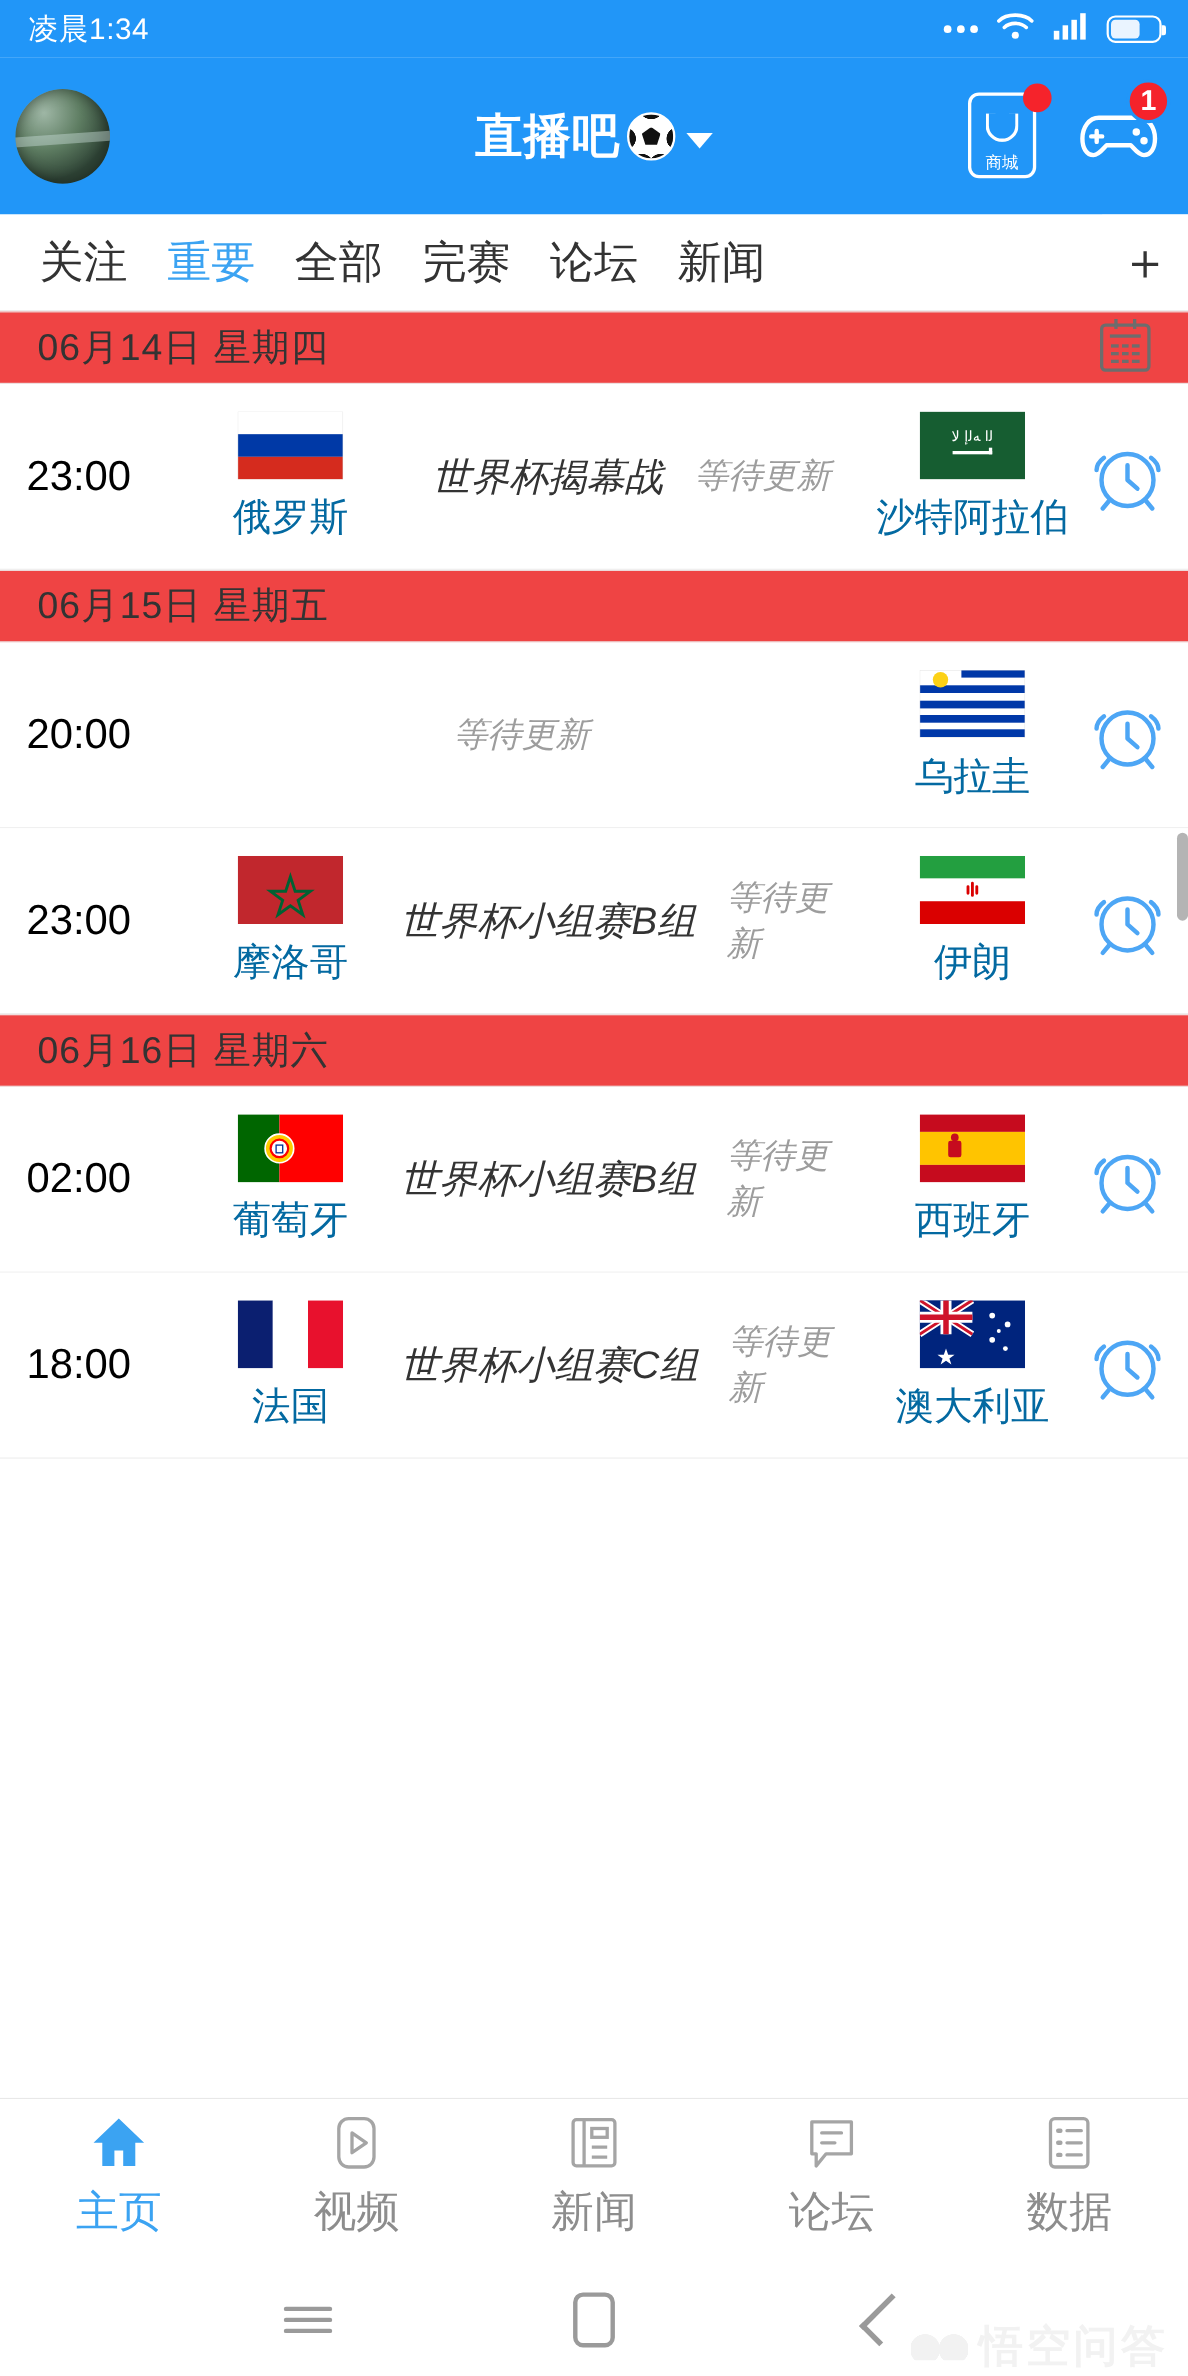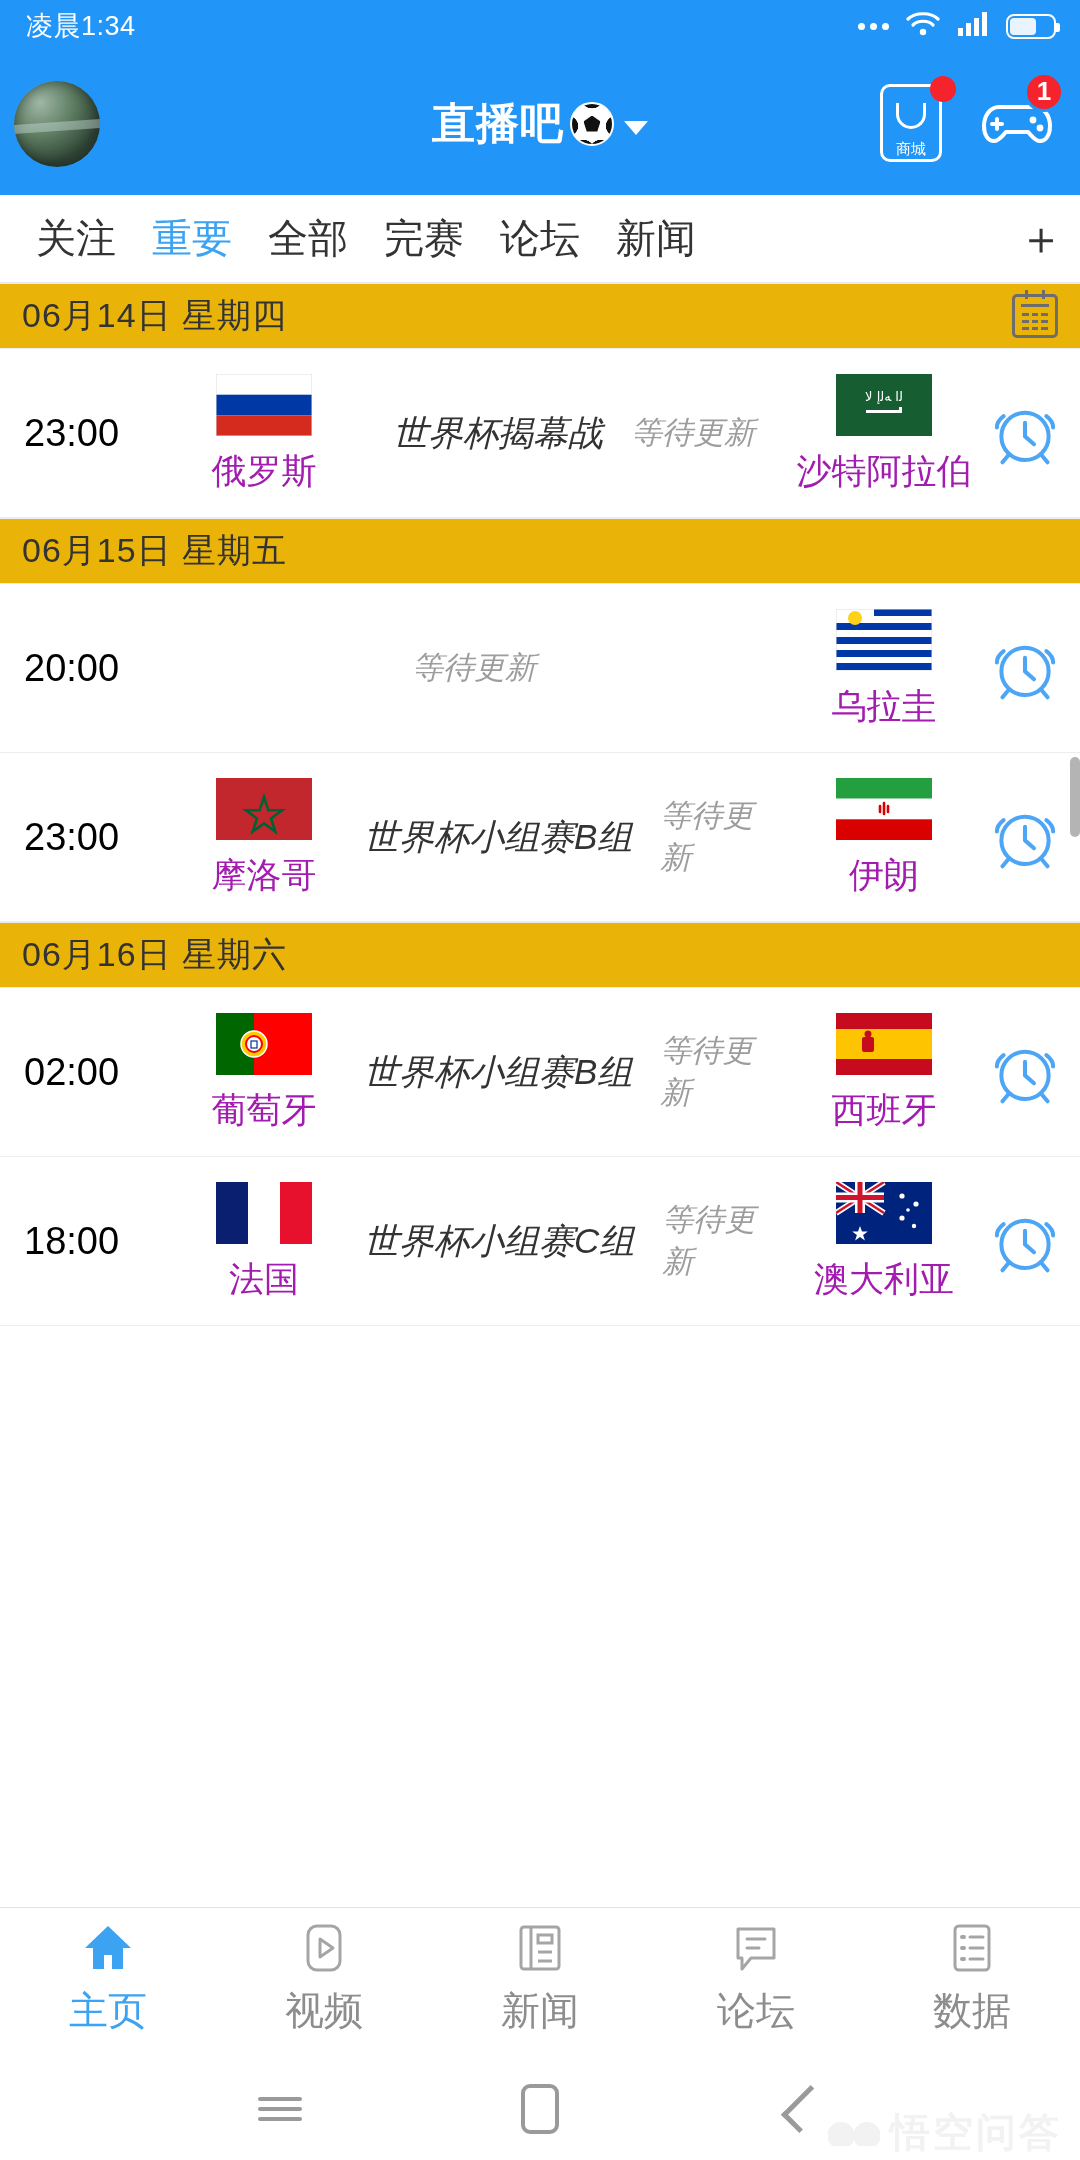--- a/index.html
+++ b/index.html
@@ -117,22 +117,22 @@
   .tab:first-child{padding-left:36px;}
   .tab.active{color:#3ba3f2;}
   #tab-add{
     position:absolute;right:0;top:0;height:100%;width:78px;background:#fff;
     display:flex;align-items:center;justify-content:center;font-size:46px;color:#333;
   }
 
   
   #list{position:relative;height:1624px;overflow:hidden;background:#fff;}
   .date-header{
-    height:66px;background:#eab308;border-top:1px solid #ececec;border-bottom:1px solid #ececec;
-    display:flex;align-items:center;padding:0 22px;
+    height:66px;background:#ef4444;border-top:1px solid #ececec;border-bottom:1px solid #ececec;
+    display:flex;align-items:center;padding:0 34px;
   }
   .date-header .date-text{font-size:34px;color:#333;letter-spacing:1px;}
   .cal-icon{
     margin-left:auto;width:46px;height:44px;border:3px solid #6d6d6d;border-radius:5px;
     position:relative;
   }
   .cal-icon::before{
     content:"";position:absolute;left:6px;right:6px;top:7px;height:3px;background:#6d6d6d;
   }
   .cal-icon .ring{position:absolute;top:-7px;width:3px;height:9px;background:#6d6d6d;}
@@ -147,21 +147,21 @@
   .match-row{
     height:169px;border-bottom:1px solid #ededed;background:#fff;
     display:flex;align-items:center;padding:0 14px 0 24px;position:relative;
   }
   .m-time{width:140px;font-size:38px;color:#000000;flex:0 0 auto;}
   .m-team{
     width:200px;flex:0 0 auto;display:flex;flex-direction:column;
     align-items:center;justify-content:center;gap:14px;
   }
   .flag{width:96px;height:62px;flex:0 0 auto;position:relative;overflow:hidden;}
-  .m-team .tname{font-size:35px;color:#a21caf;text-align:center;line-height:1.18;width:190px;}
+  .m-team .tname{font-size:35px;color:#0369a1;text-align:center;line-height:1.18;width:190px;}
   .m-mid{
     flex:1 1 auto;display:flex;flex-direction:row;align-items:center;
     justify-content:center;gap:28px;font-style:italic;
   }
   .m-mid .comp{font-size:35px;color:#333;white-space:nowrap;}
   .m-mid .state{font-size:31px;color:#9d9d9d;}
   .alarm{width:82px;flex:0 0 auto;display:flex;align-items:center;justify-content:center;}
 
   
   .alarm svg{width:72px;height:72px;}

